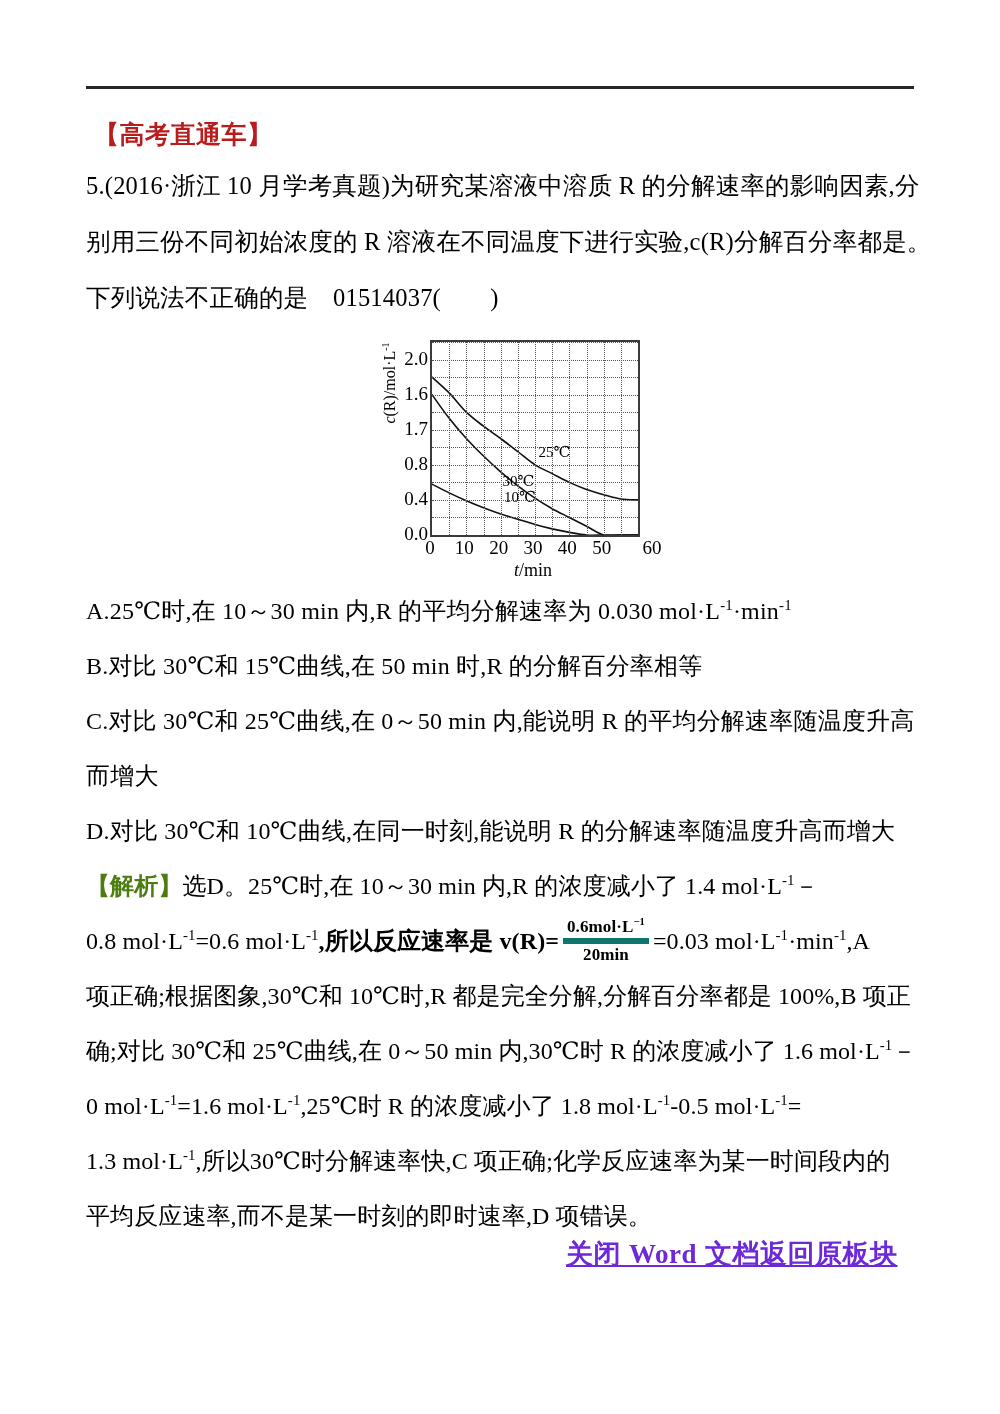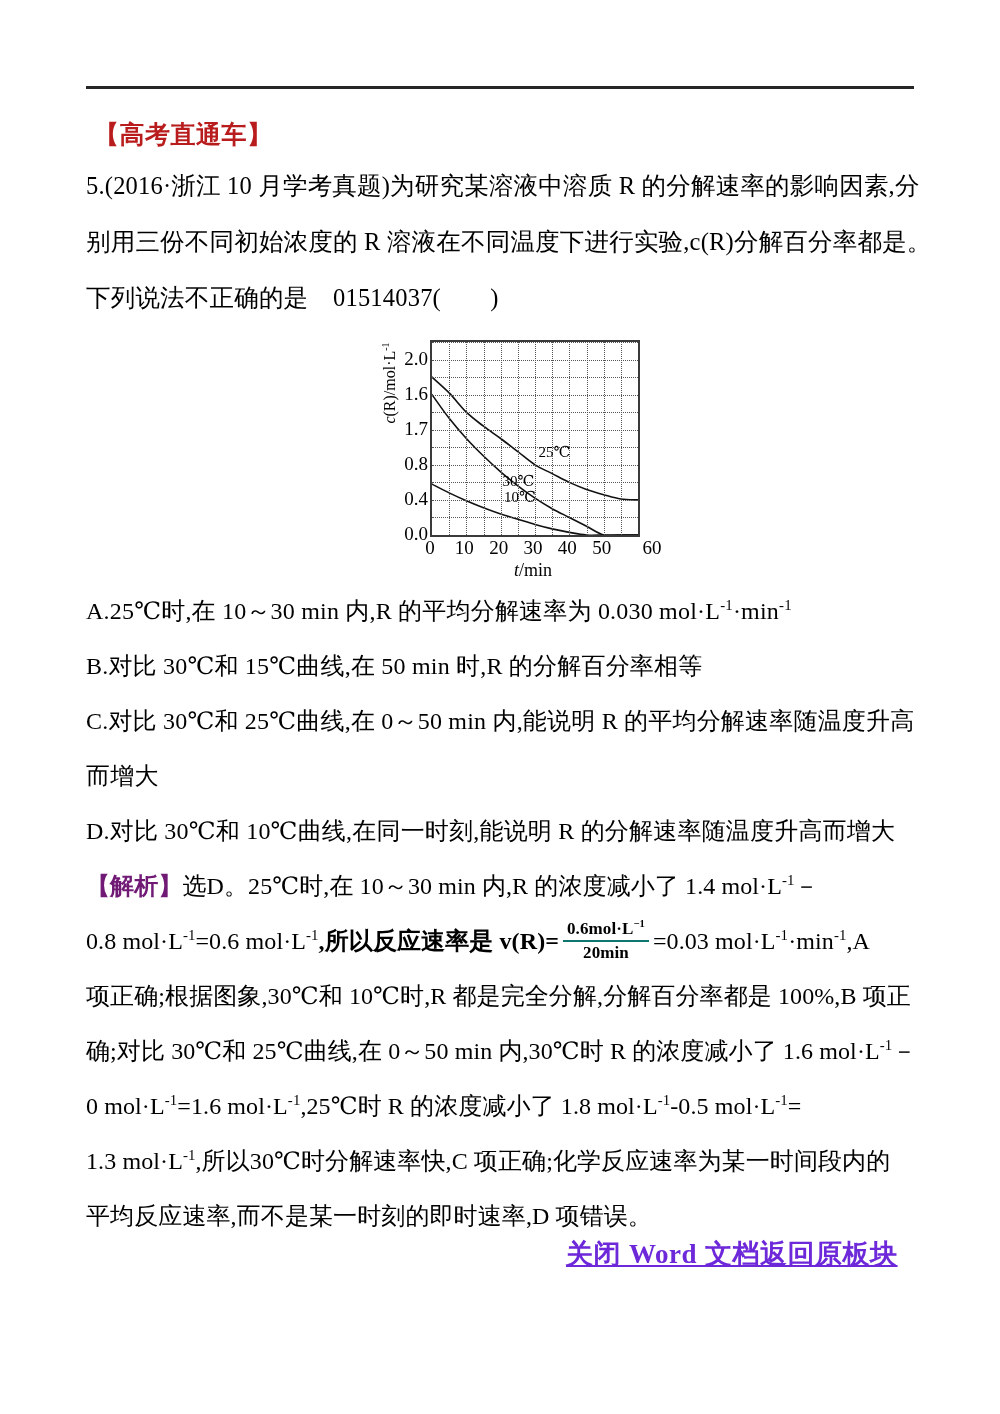--- a/index.html
+++ b/index.html
@@ -56,39 +56,39 @@
     letter-spacing: 0.2px;
     white-space: nowrap;
   }
   .sol {
     font-size: 24px;
     line-height: 55px;
     letter-spacing: 0.1px;
     white-space: nowrap;
   }
   .red-tag {
-    color: #701a75;
+    color: #4d7c0f;
     font-weight: bold;
   }
   .bold-cn { font-weight: bold; }
   sup { font-size: 0.62em; vertical-align: super; line-height: 0; }
   .frac {
     display: inline-block;
     vertical-align: middle;
     text-align: center;
     font-weight: bold;
     font-size: 17px;
     line-height: 20px;
     margin: 0 4px;
     position: relative;
     top: -2px;
   }
   .frac .num {
     display: block;
-    border-bottom: 2px solid #0f766e;
+    border-bottom: 6px solid #0f766e;
     padding: 0 4px 1px 4px;
   }
   .frac .den {
     display: block;
     padding: 1px 4px 0 4px;
   }
   
   .chart-wrap {
     position: absolute;
     left: 368px;

